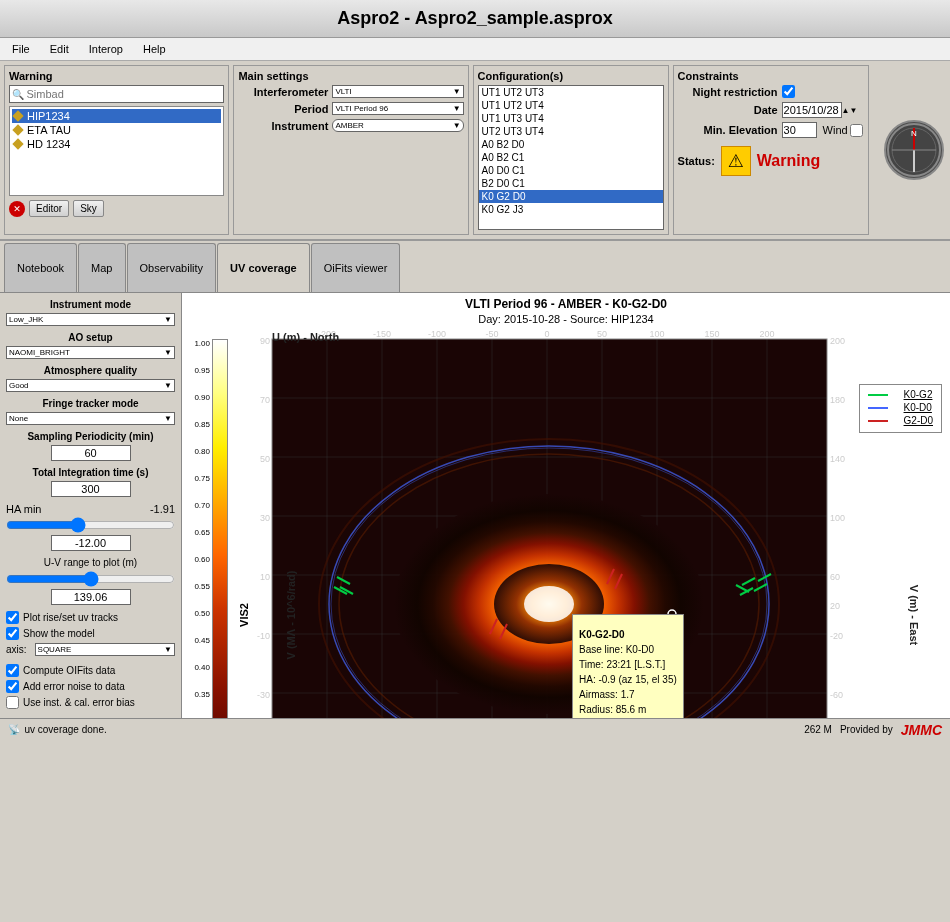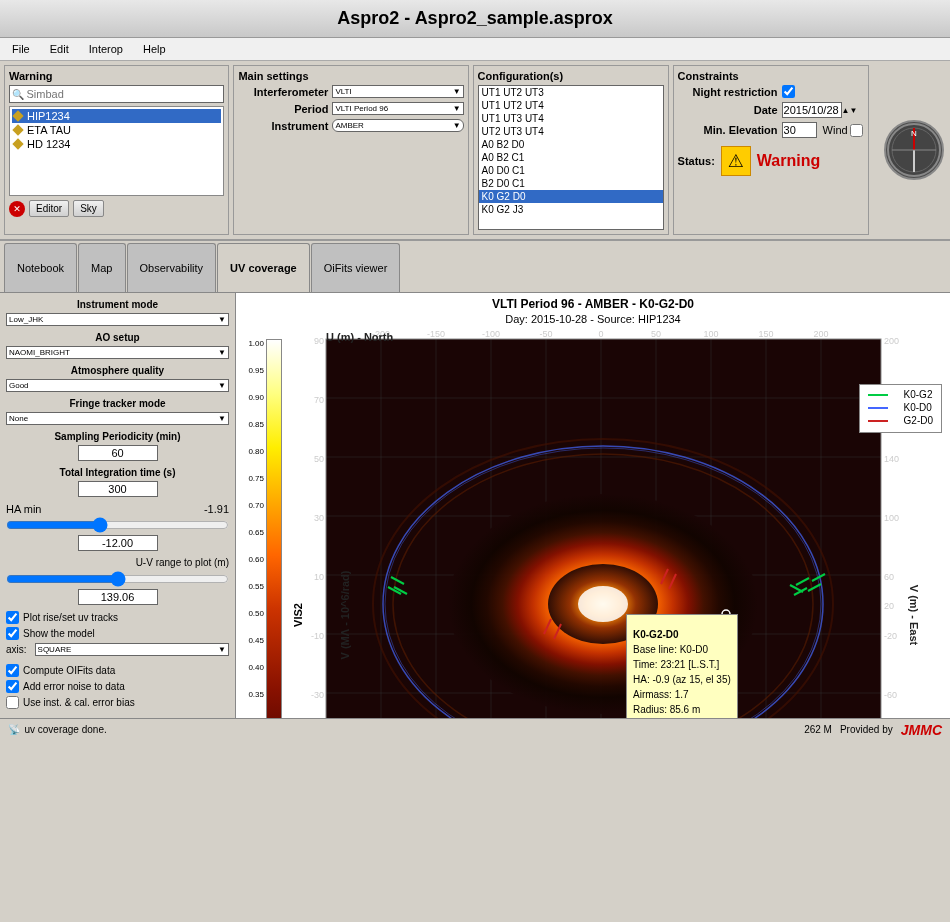--- a/index.html
+++ b/index.html
@@ -55,39 +55,39 @@
 
     
     .tabs-bar { display: flex; background: #d4d0c8; border-bottom: 1px solid #888; padding-top: 2px; padding-left: 4px; gap: 1px; }
     .tab { border: 1px solid #888; border-bottom: none; padding: 18px 12px; cursor: pointer; background: #c0c0c0; font-size: 11px; border-radius: 3px 3px 0 0; }
     .tab.active { background: #d4d0c8; font-weight: bold; }
 
     
     .content-area { display: flex; flex: 1; overflow: hidden; }
 
     
-    .left-sidebar { width: 236px; background: #d4d0c8; border-right: 1px solid #888; padding: 6px; overflow-y: auto; }
+    .left-sidebar { width: 182px; background: #d4d0c8; border-right: 1px solid #888; padding: 6px; overflow-y: auto; }
     .sidebar-section { margin-bottom: 6px; }
     .sidebar-section-title { text-align: center; font-size: 10px; font-weight: bold; margin-bottom: 3px; }
     .sidebar-select { width: 100%; border: 1px solid #666; background: white; font-size: 11px; padding: 1px; margin-bottom: 4px; display: flex; align-items: center; justify-content: space-between; }
     .slider { width: 100%; }
     .slider-input { border: 1px solid #666; background: white; width: 80px; font-size: 11px; padding: 1px; text-align: center; display: block; margin: 0 auto; }
     .label-value { display: flex; justify-content: space-between; align-items: center; margin-bottom: 2px; }
     .checkbox-row { display: flex; align-items: center; gap: 4px; margin-bottom: 3px; font-size: 10px; }
     .axis-row { display: flex; align-items: center; gap: 4px; font-size: 10px; }
-    .uv-range-label { text-align: right; font-size: 10px; margin-bottom: 3px; }
+    .uv-range-label { text-align: center; font-size: 10px; margin-bottom: 3px; }
 
     
     .plot-area { flex: 1; background: white; position: relative; overflow: hidden; }
     .plot-title { text-align: center; font-size: 12px; font-weight: bold; padding: 4px 0 2px 0; background: white; }
     .plot-subtitle { text-align: center; font-size: 11px; padding-bottom: 4px; background: white; }
 
     
     .plot-legend { position: absolute; top: 60px; right: 10px; background: white; border: 1px solid #888; padding: 4px 8px; font-size: 10px; }
-    .legend-item { display: flex; align-items: center; gap: 16px; margin-bottom: 2px; }
+    .legend-item { display: flex; align-items: center; gap: 16px; margin-bottom: 2px; text-decoration: underline; }
     .legend-line { width: 20px; height: 2px; }
 
     
     .tooltip { position: absolute; background: #ffffc0; border: 1px solid #888; padding: 12px 6px; font-size: 10px; line-height: 1.5; }
 
     
     .status-bar { display: flex; justify-content: space-between; align-items: center; background: #d4d0c8; border-top: 1px solid #888; padding: 2px 8px; font-size: 10px; height: 22px; }
     .status-left { display: flex; align-items: center; gap: 4px; }
 
     

